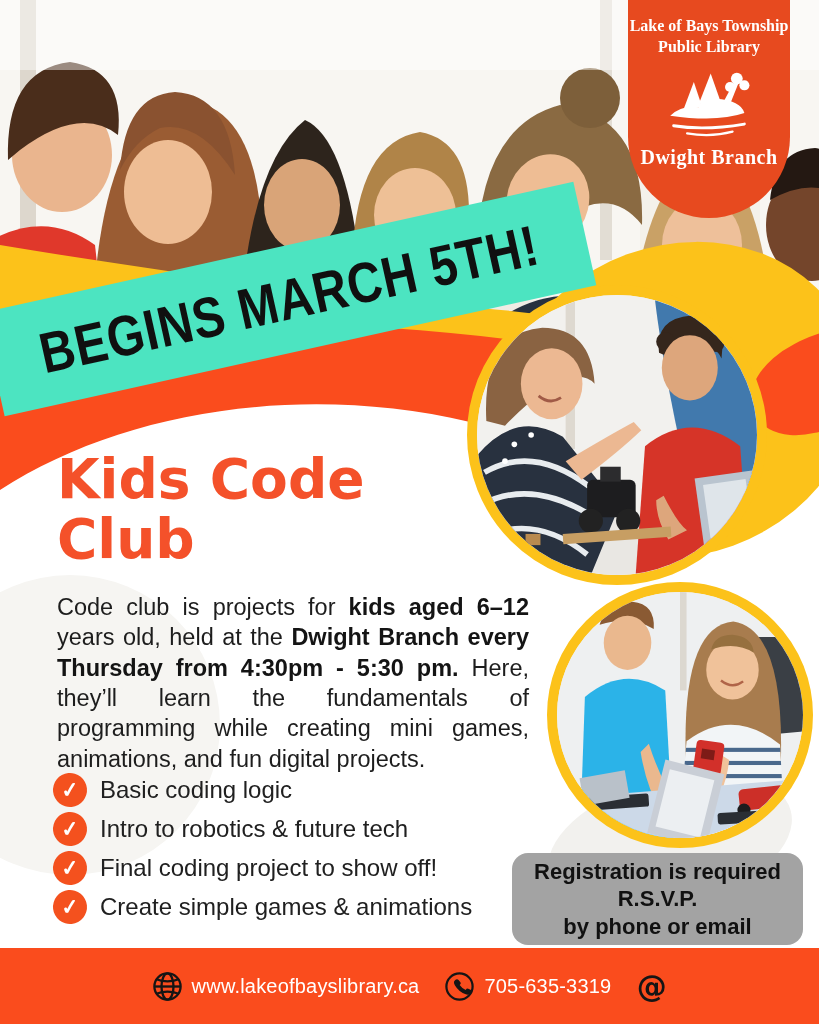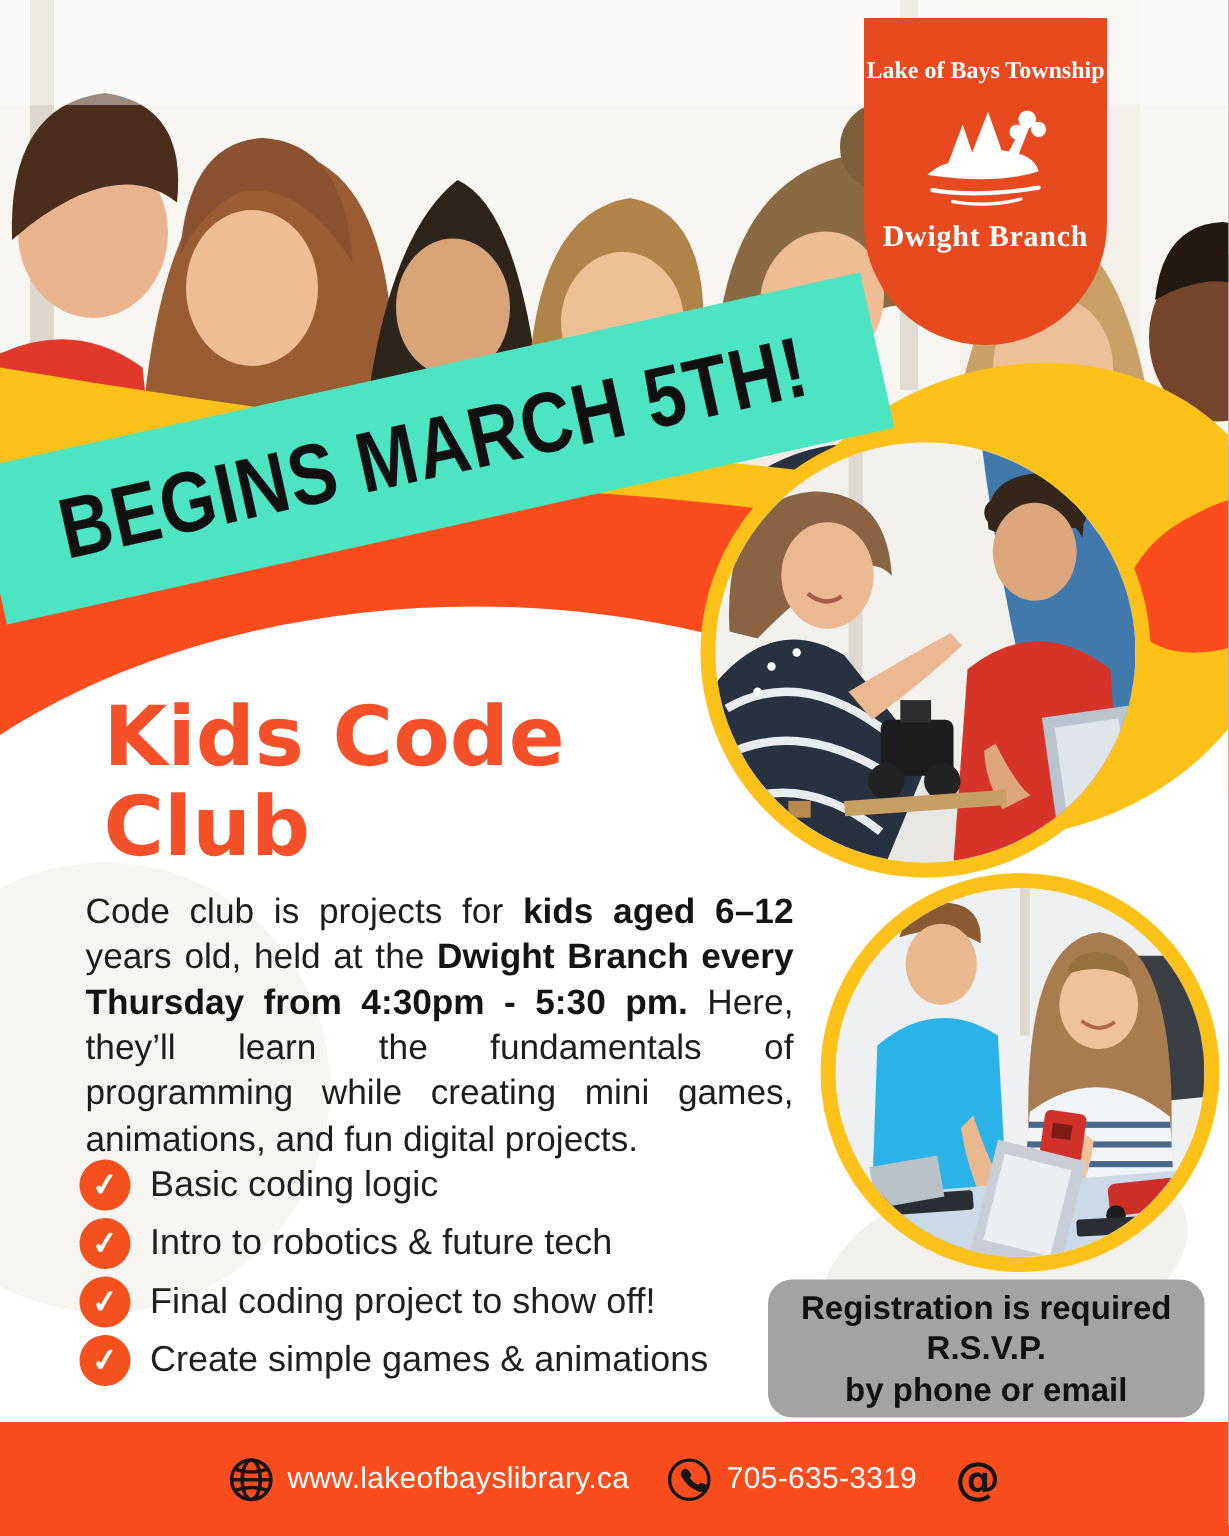--- a/index.html
+++ b/index.html
@@ -28,29 +28,29 @@
                transform:scaleX(0.84);font-family:"Liberation Sans",sans-serif;}
 
   
   .circle-photo{position:absolute;border-radius:50%;border:10px solid #fcc21a;overflow:hidden;
                 background:#f0efec;z-index:6;}
   .circle1{left:467px;top:285px;width:300px;height:300px;}
   .circle2{left:547px;top:582px;width:266px;height:266px;}
   .circle-photo svg{display:block;width:100%;height:100%;}
 
   
-  .badge{position:absolute;left:576px;top:0;width:162px;height:218px;background:#e74a1f;
-         border-radius:0 0 82px 82px;z-index:7;text-align:center;padding-top:26px;color:#fff;
-         font-family:"Liberation Serif",serif;margin-top:12px;}
+  .badge{position:absolute;left:628px;top:0;width:162px;height:218px;background:#e74a1f;
+         border-radius:0 0 82px 82px;z-index:7;text-align:center;padding-top:16px;color:#fff;
+         font-family:"Liberation Serif",serif;}
   .badge .org{font-size:16px;line-height:1.3;font-weight:600;}
   .badge .logo{margin:4px auto 2px;width:118px;height:82px;}
   .badge .branch{font-size:20px;font-weight:700;letter-spacing:.5px;}
 
   
-  .title{position:absolute;left:57px;top:450px;z-index:8;margin:12px;color:#f4512a;
+  .title{position:absolute;left:57px;top:450px;z-index:8;margin:0;color:#f4512a;
          font-family:"DejaVu Sans","Liberation Sans",sans-serif;font-weight:800;
          font-size:55px;line-height:1.09;letter-spacing:0;}
   .desc{position:absolute;left:57px;top:592px;width:472px;z-index:8;margin:0;color:#1d1d1d;
         font-size:23.5px;line-height:1.29;text-align:justify;}
   .desc b{font-weight:700;color:#141414;}
 
   .checklist{position:absolute;left:53px;top:770px;width:480px;z-index:8;list-style:none;
              margin:0;padding:0;}
   .checklist li{display:flex;align-items:center;gap:13px;height:39px;font-size:24px;color:#202020;}
   .check{flex:0 0 34px;width:34px;height:34px;border-radius:50%;background:#f4511e;color:#fff;
@@ -237,20 +237,21 @@
       <rect x="222" y="238" width="58" height="26" rx="6" fill="#cc2f28" transform="rotate(-6 251 251)"></rect>
       <circle cx="228" cy="266" r="8" fill="#1c1c1e"></circle>
         <circle cx="272" cy="262" r="8" fill="#1c1c1e"></circle>
       <rect x="196" y="268" width="60" height="14" rx="3" fill="#2a2e34" transform="rotate(-3 226 275)"></rect>
       <ellipse cx="278" cy="288" rx="20" ry="12" fill="#8a5a38"></ellipse>
     </svg>
   </div>
 
   <div class="badge">
     <div class="org">Lake of Bays Township</div>
+    <div class="org">Public Library</div>
     <div class="logo">
       <svg viewBox="0 0 140 90" width="118" height="82" aria-hidden="true">
         <g fill="#ffffff">
           <path d="M24,60 Q38,47 58,50 Q62,38 78,40 Q108,42 112,57 Q80,68 24,60 Z"></path>
           <path d="M40,52 L52,20 L62,50 Z"></path>
           <path d="M58,46 L72,10 L84,44 Z"></path>
           <path d="M86,46 L102,16 L106,19 L94,49 Z"></path>
           <circle cx="103" cy="16" r="7"></circle>
             <circle cx="112" cy="24" r="6"></circle>
             <circle cx="95" cy="26" r="6"></circle>

